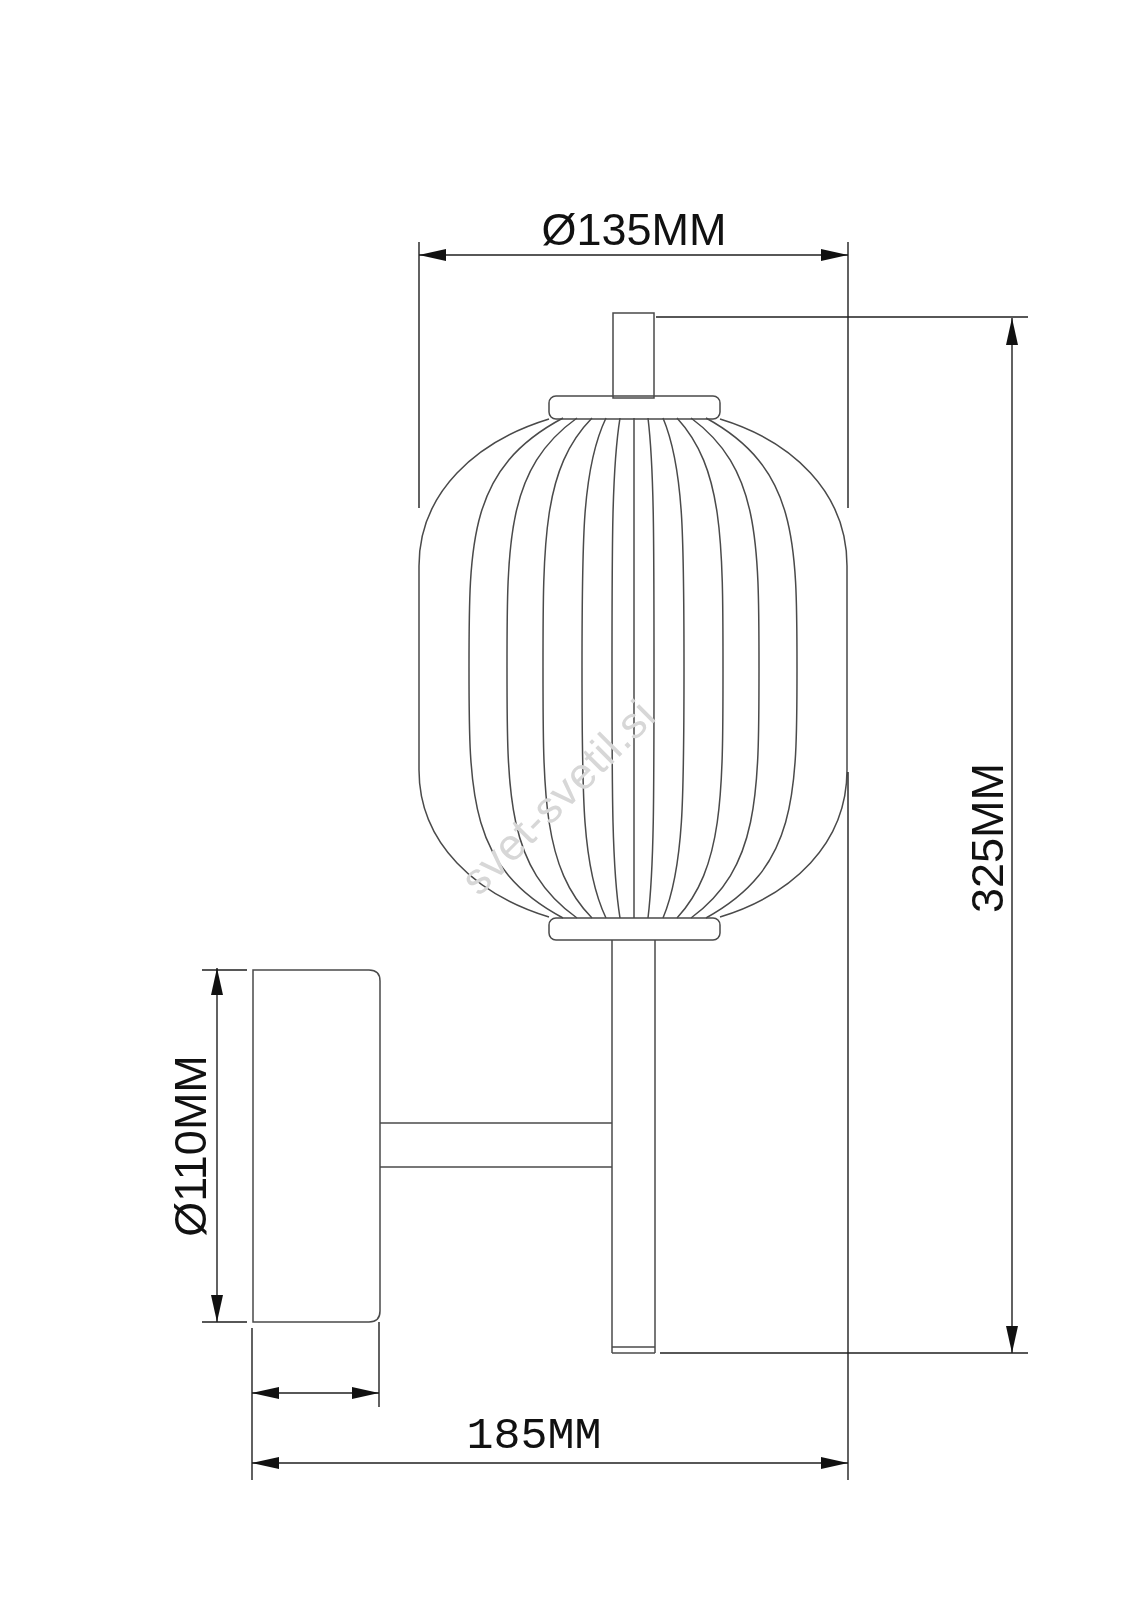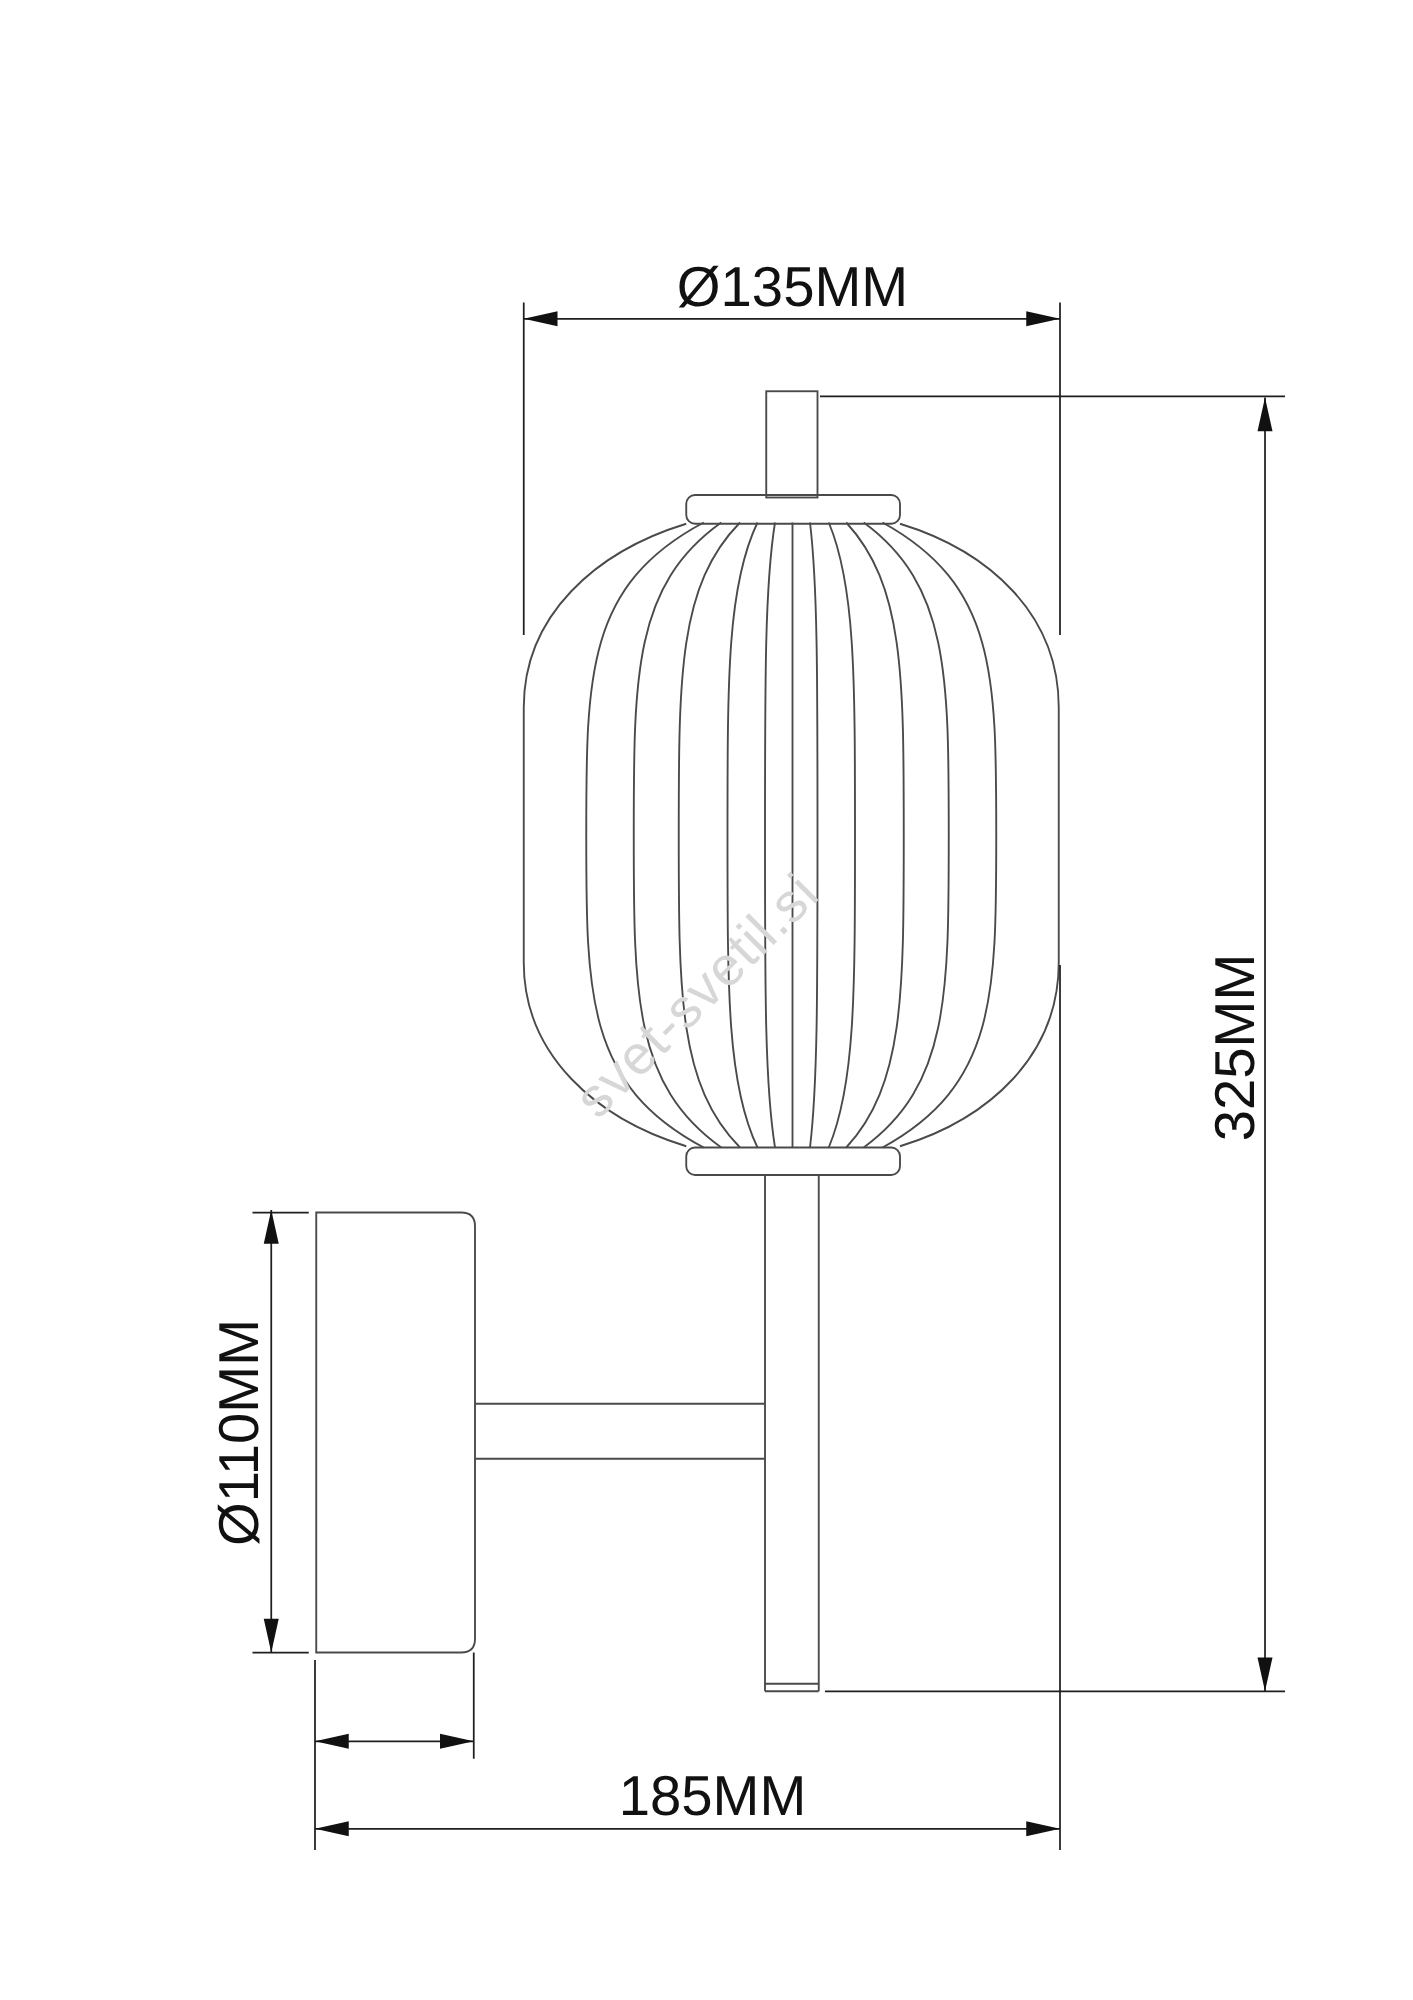--- a/index.html
+++ b/index.html
@@ -132,16 +132,16 @@
     </g>
   </svg>
 
   <div class="dim-label" style="left:418px; top:205px; width:432px;">Ø135MM</div>
 
   <div class="dim-label rot" style="left:878px; top:813px; width:220px; height:50px;">325MM</div>
 
   <div class="dim-label rot" style="left:71px; top:1121px; width:240px; height:50px;">Ø110MM</div>
 
 
-  <div class="dim-label" style="left:420px; top:1412px; width:300px;">185MM</div>
+  <div class="dim-label" style="left:384px; top:1412px; width:300px;font-family:Liberation Mono, monospace;">185MM</div>
 
   <div id="watermark">svet-svetil.si</div>
 </div>
 
 </body></html>

